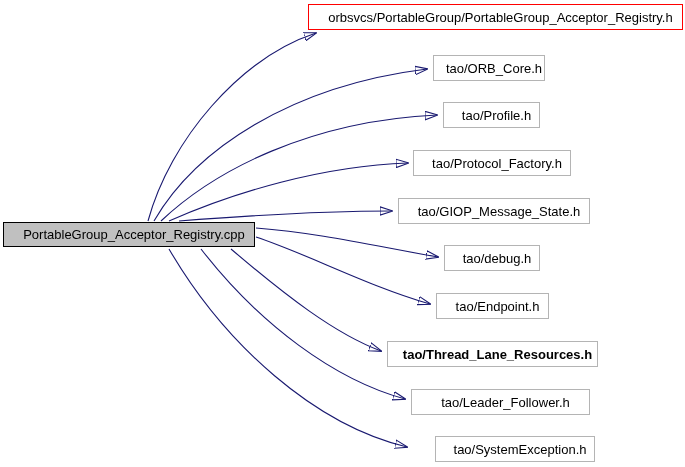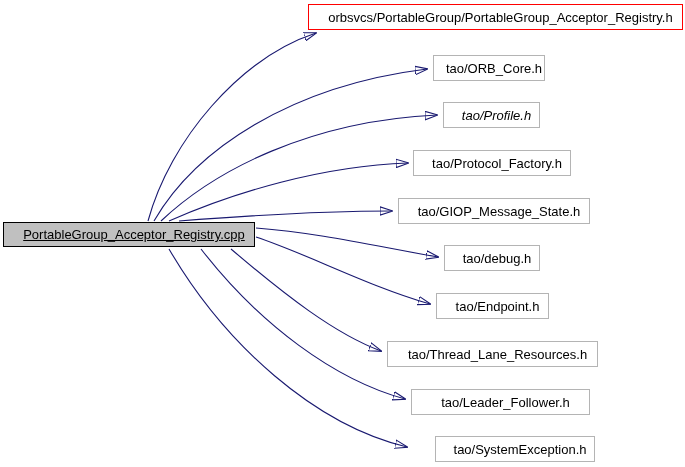--- a/index.html
+++ b/index.html
@@ -61,53 +61,53 @@
     <path d="M161,221 C215,170 310,121 437,115" marker-end="url(#arrow)"></path>
     <path d="M169,221 C235,192 322,166 408,163" marker-end="url(#arrow)"></path>
     <path d="M179,221 C255,215 332,211 392,211" marker-end="url(#arrow)"></path>
     <path d="M256,228 C320,233 375,246 438,257" marker-end="url(#arrow)"></path>
     <path d="M256,237 C310,255 365,285 430,304" marker-end="url(#arrow)"></path>
     <path d="M231,249 C285,295 335,334 381,351" marker-end="url(#arrow)"></path>
     <path d="M201,249 C260,325 335,380 405,399" marker-end="url(#arrow)"></path>
     <path d="M169,249 C225,345 315,425 407,447" marker-end="url(#arrow)"></path>
   </svg>
 
-  <div class="node source" style="left:3px; top:222px; width:252px; height:25px;text-decoration:underline;">
+  <div class="node source" style="left:3px; top:222px; width:252px; height:25px;">
     <span>PortableGroup_Acceptor_Registry.cpp</span>
   </div>
 
   <div class="node highlight" style="left:308px; top:4px; width:375px; height:26px;">
     <span>orbsvcs/PortableGroup/PortableGroup_Acceptor_Registry.h</span>
   </div>
 
   <div class="node" style="left:433px; top:55px; width:112px; height:26px;">
     <span>tao/ORB_Core.h</span>
   </div>
 
-  <div class="node" style="left:443px; top:102px; width:97px; height:26px;font-style:italic;">
+  <div class="node" style="left:443px; top:102px; width:97px; height:26px;">
     <span>tao/Profile.h</span>
   </div>
 
   <div class="node" style="left:413px; top:150px; width:158px; height:26px;">
     <span>tao/Protocol_Factory.h</span>
   </div>
 
   <div class="node" style="left:398px; top:198px; width:192px; height:26px;text-align:center;">
     <span>tao/GIOP_Message_State.h</span>
   </div>
 
   <div class="node" style="left:444px; top:245px; width:96px; height:26px;">
     <span>tao/debug.h</span>
   </div>
 
   <div class="node" style="left:436px; top:293px; width:113px; height:26px;">
     <span>tao/Endpoint.h</span>
   </div>
 
-  <div class="node" style="left:387px; top:341px; width:211px; height:26px;">
+  <div class="node" style="left:387px; top:341px; width:211px; height:26px;font-weight:bold;">
     <span>tao/Thread_Lane_Resources.h</span>
   </div>
 
   <div class="node" style="left:411px; top:389px; width:179px; height:26px;">
     <span>tao/Leader_Follower.h</span>
   </div>
 
   <div class="node" style="left:435px; top:436px; width:160px; height:26px;">
     <span>tao/SystemException.h</span>
   </div>

